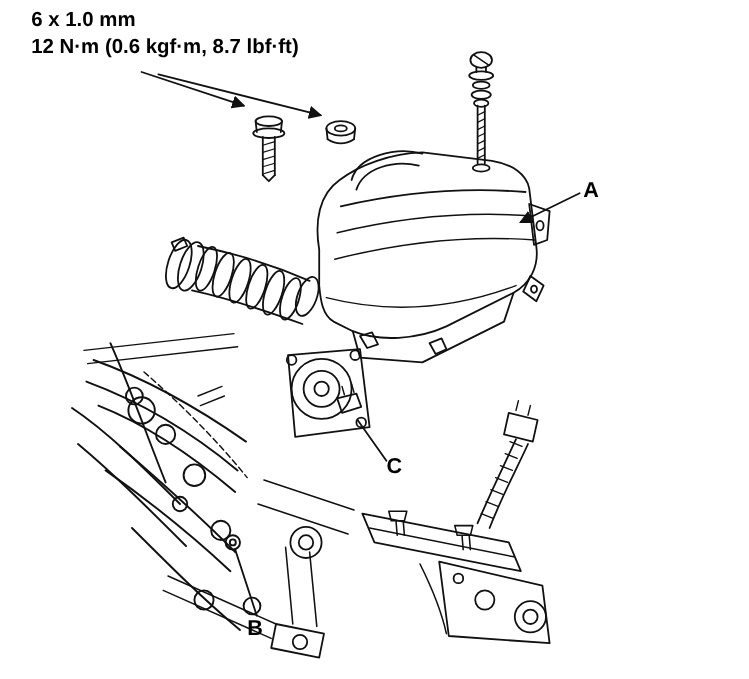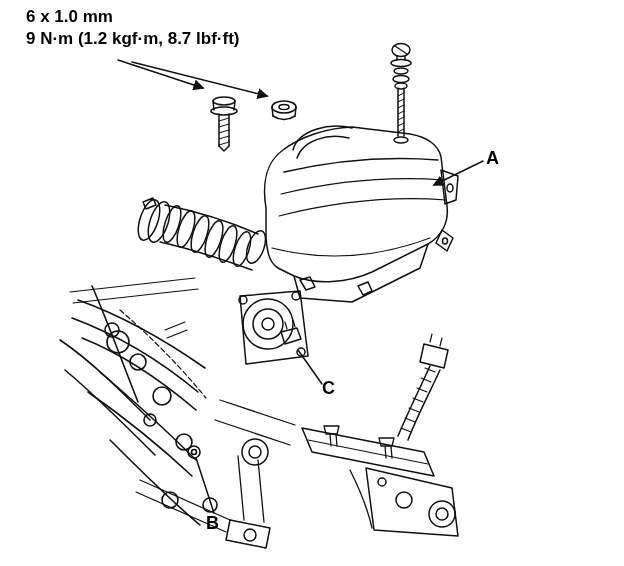--- a/index.html
+++ b/index.html
@@ -195,20 +195,20 @@
       <circle cx="442" cy="514" r="13"></circle>
       <circle cx="442" cy="514" r="6"></circle>
       <circle cx="404" cy="500" r="8"></circle>
       <circle cx="382" cy="482" r="4"></circle>
       <path d="M350,470 C360,490 368,510 372,528" stroke-width="1.3"></path>
     </g>
   </svg>
 
   <div class="spec">
     <div>6 x 1.0 mm</div>
-    <div>9 N·m (1.2 kgf·m, 8.7 lbf·ft)</div>
+    <div>12 N·m (0.6 kgf·m, 8.7 lbf·ft)</div>
   </div>
 
   <div class="callout callout-a">A</div>
   <div class="callout callout-b">B</div>
   <div class="callout callout-c">C</div>
 
 </div>
 
 </body></html>

